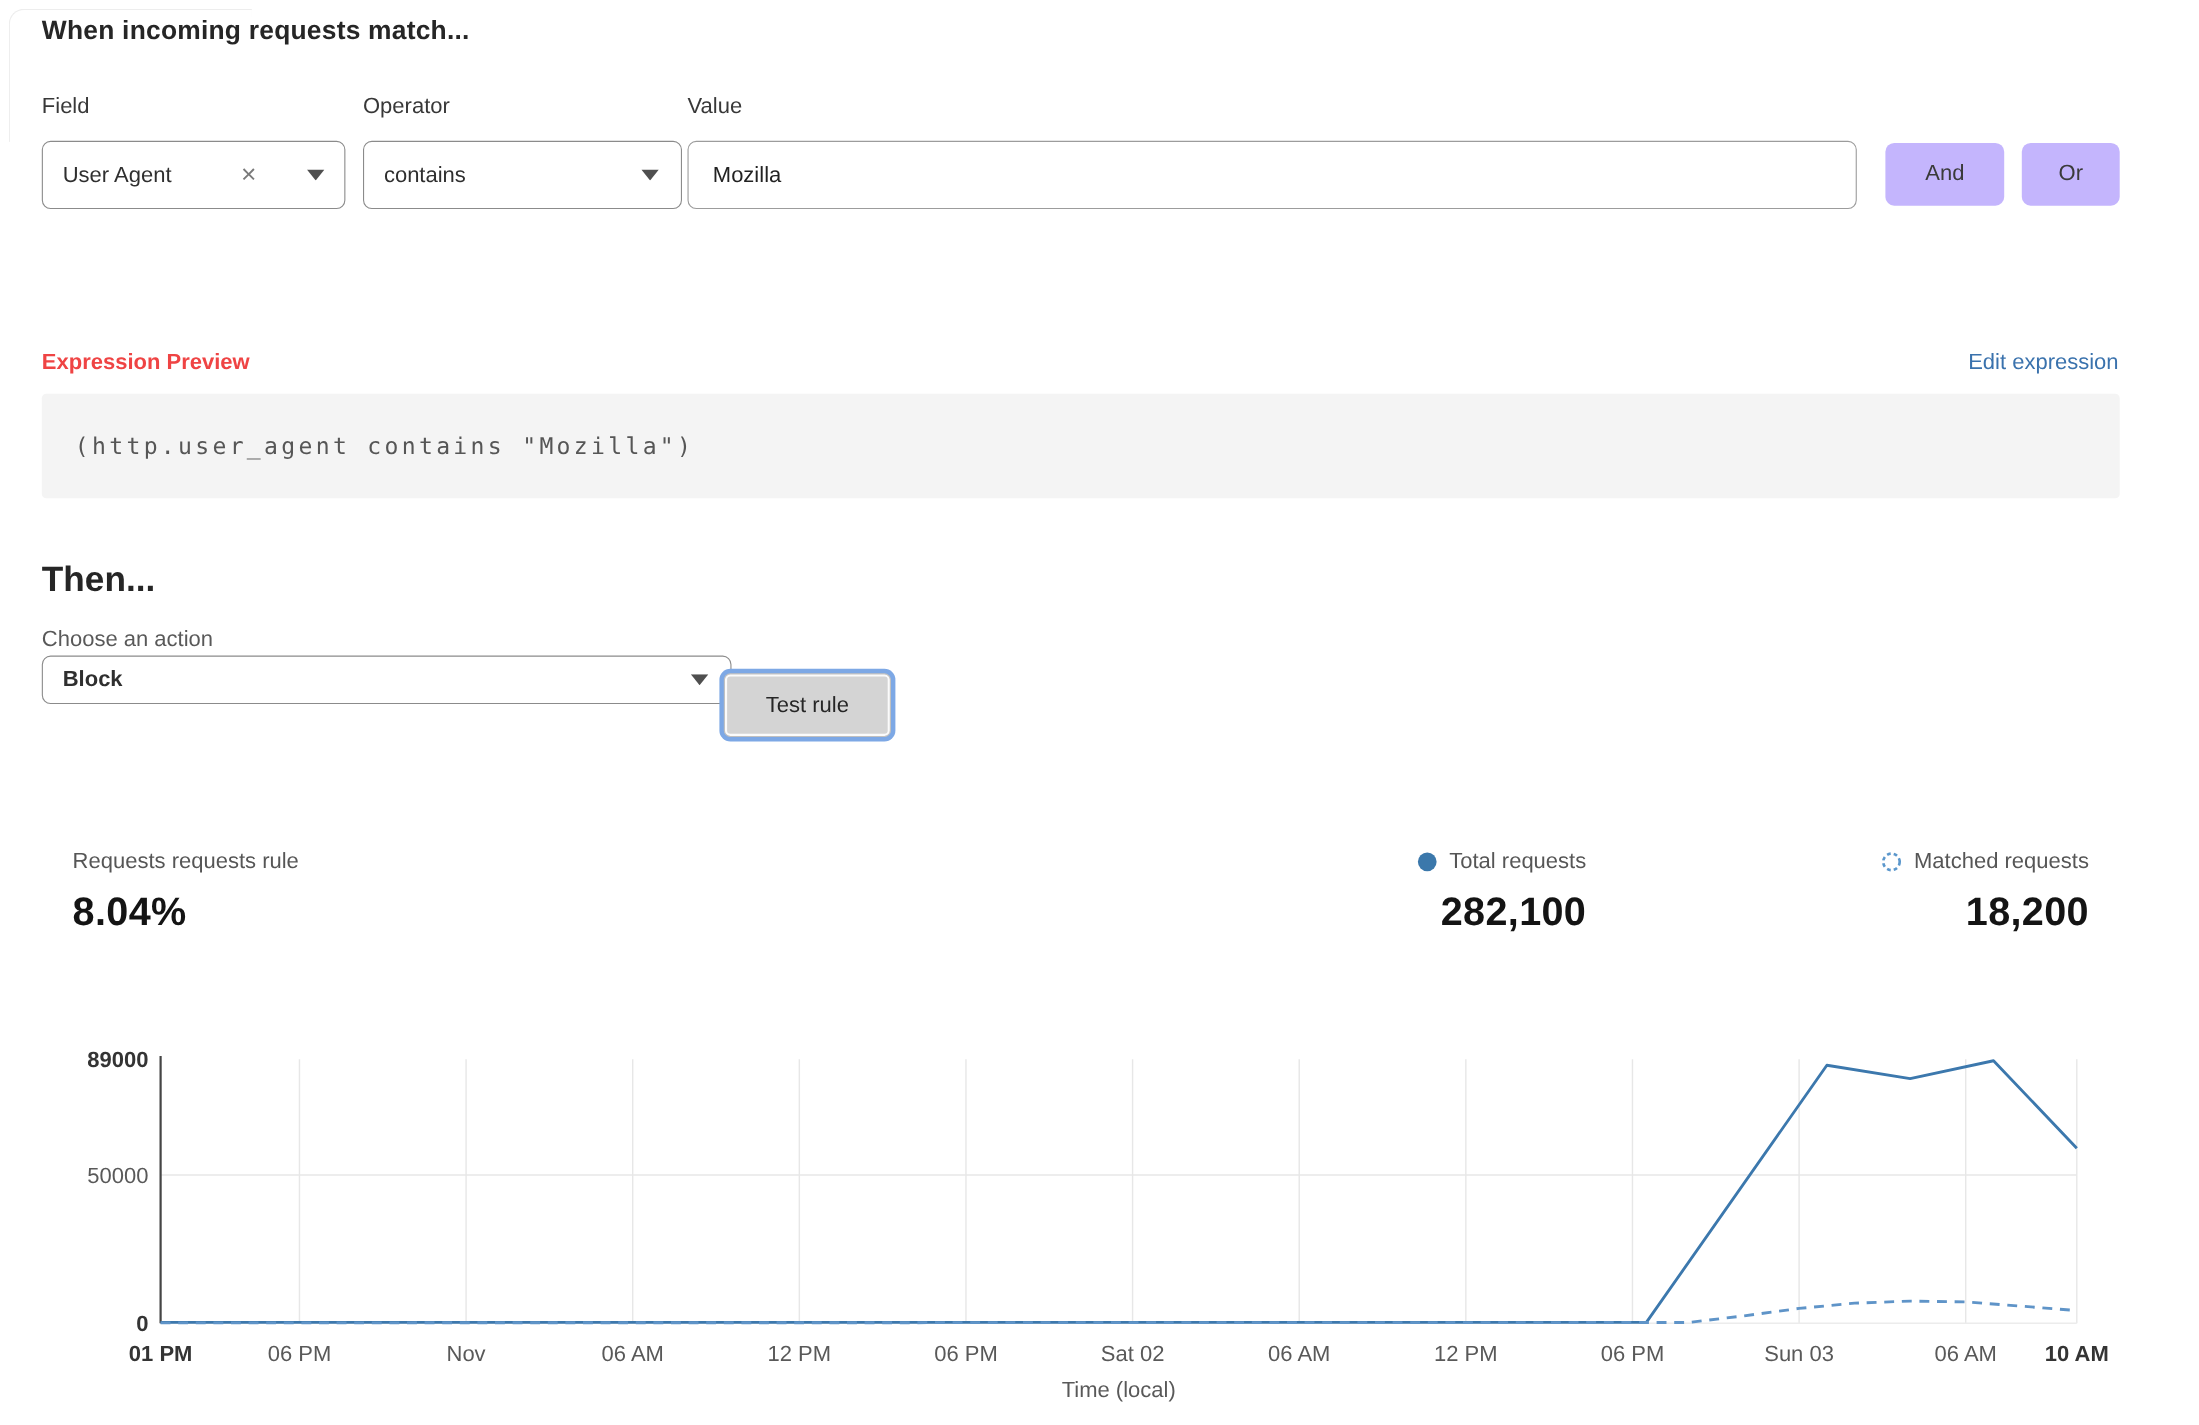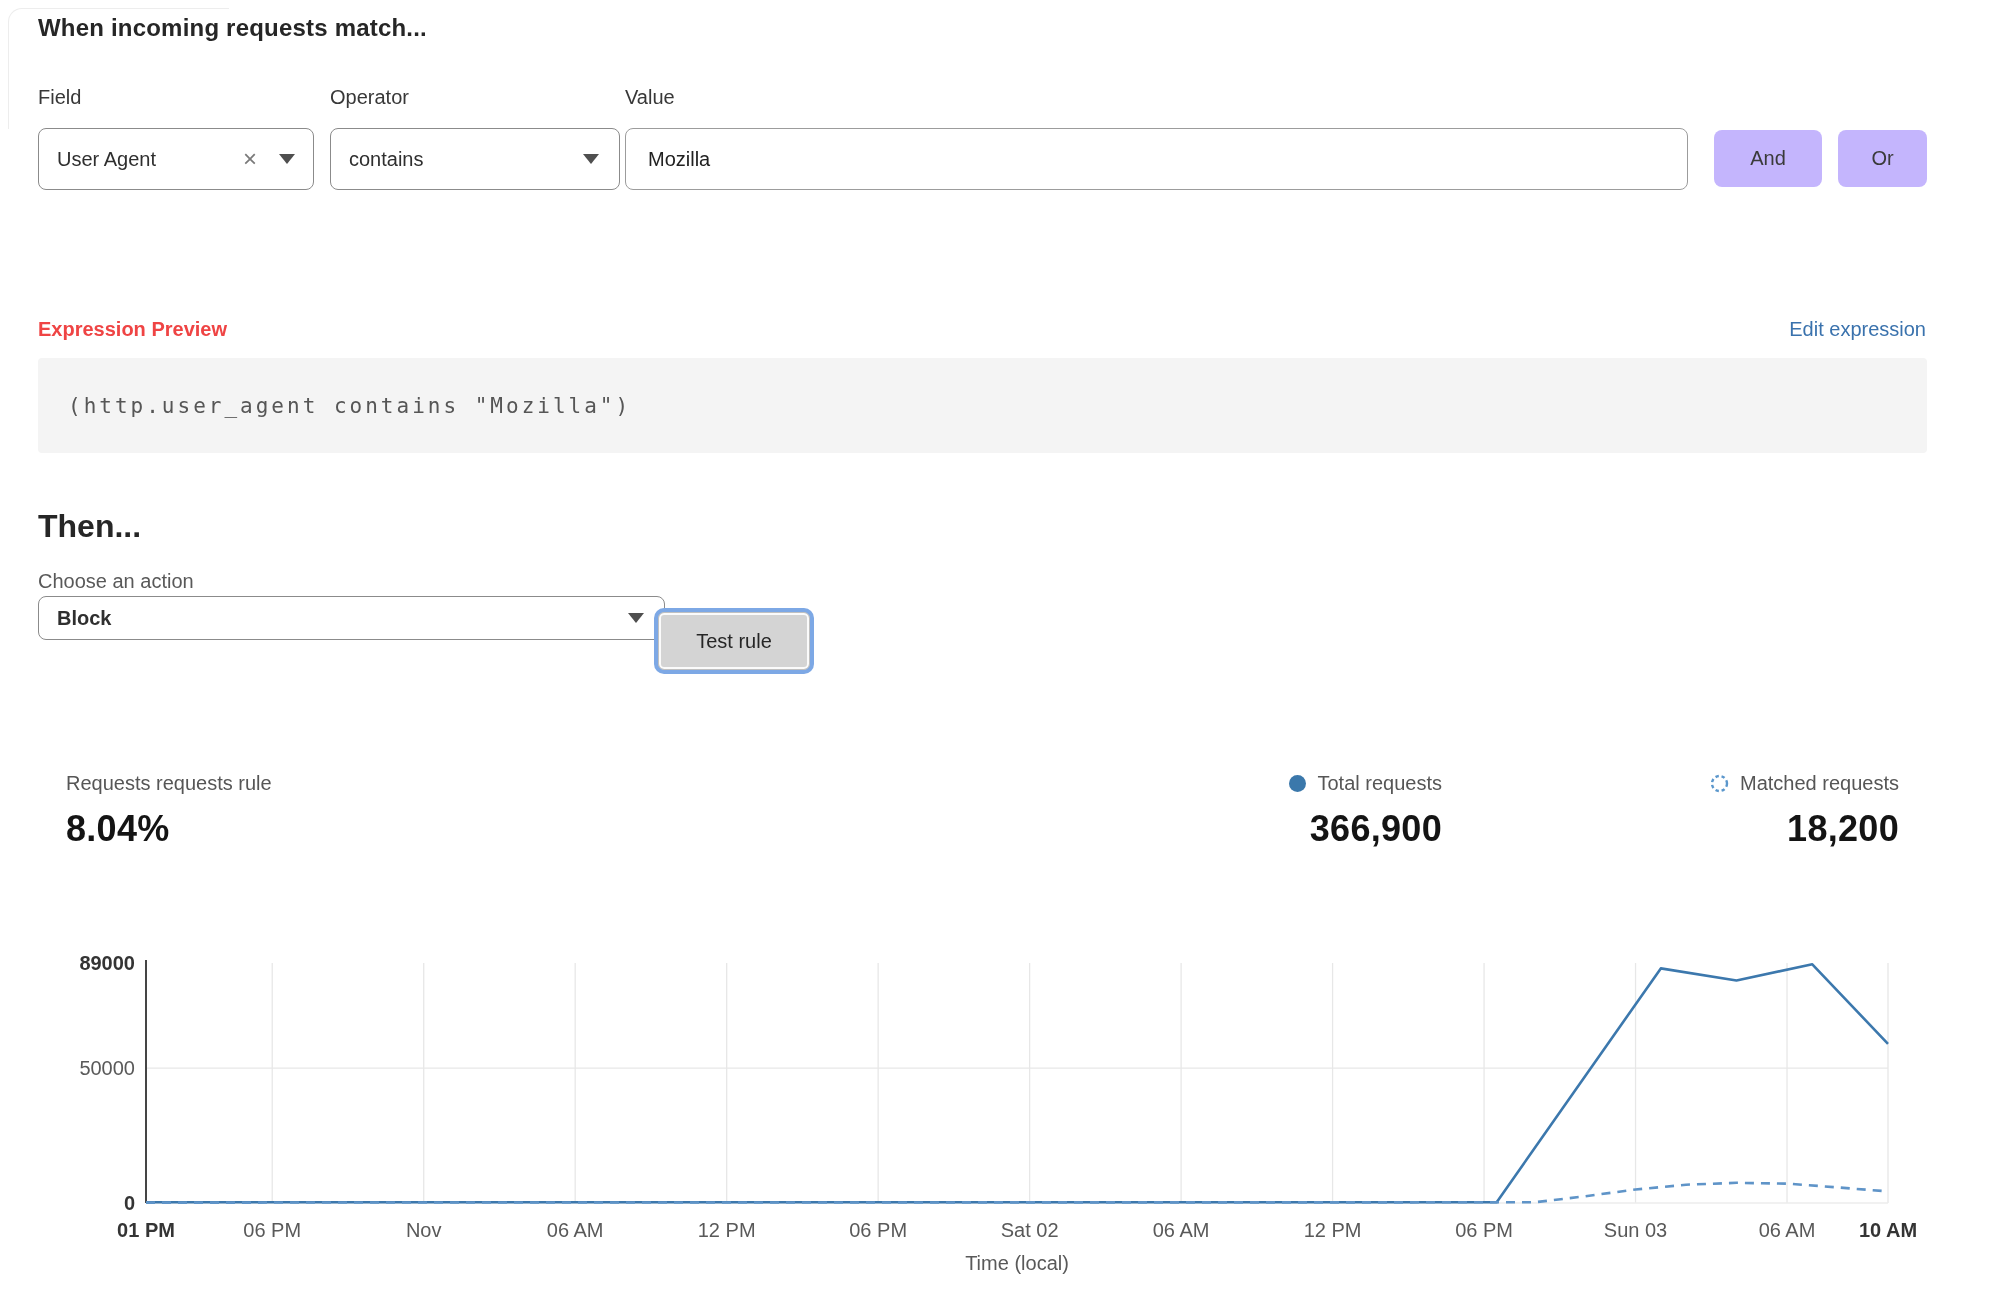--- a/index.html
+++ b/index.html
@@ -5,21 +5,21 @@
   html,body{margin:0;padding:0;}
   body{
     width:1999px;height:1295px;position:relative;background:#fff;overflow:hidden;
     font-family:"Liberation Sans",sans-serif;color:#2b2b2b;
   }
   .abs{position:absolute;}
   .corner-hint{left:8px;top:8px;width:220px;height:120px;border-left:1px solid #ededed;border-top:1px solid #ededed;border-top-left-radius:14px;pointer-events:none;}
   .h1{left:38px;top:14px;font-size:24px;font-weight:700;color:#262626;letter-spacing:.2px;}
   .field-label{top:86px;font-size:20px;color:#383838;}
   .control{top:128px;height:62px;box-sizing:border-box;border:1.5px solid #8b8b8b;border-radius:8px;background:#fff;display:flex;align-items:center;font-size:20px;color:#2f2f2f;}
-  .select{cursor:pointer;}
+  .select{cursor:pointer;gap:24px;}
   .sel-text{margin-left:18px;white-space:nowrap;}
   .clear-x{margin-left:auto;color:#7a7a7a;font-size:24px;line-height:1;padding:0 6px;cursor:pointer;}
   .caret{margin-left:16px;margin-right:18px;flex:0 0 auto;display:block;}
   .caret-solo{margin-left:auto;margin-right:20px;}
   .value-input{left:625px;width:1063px;border:1.5px solid #9c9c9c;padding-left:22px;font-size:20px;color:#222;border-radius:8px;height:62px;box-sizing:border-box;top:128px;font-family:"Liberation Sans",sans-serif;}
   .pill-btn{top:130px;height:57px;background:#c4b5fd;border:none;border-radius:8px;font-size:20px;color:#3a3a3a;font-family:"Liberation Sans",sans-serif;cursor:pointer;}
   .and-btn{left:1714px;width:108px;}
   .or-btn{left:1838px;width:89px;}
   .expr-label{left:38px;top:318px;font-size:20px;color:#ef4444;font-weight:bold;}
   .edit-link{top:318px;right:73px;font-size:20px;color:#3a72ad;text-decoration:none;cursor:pointer;}
@@ -96,21 +96,21 @@
     <span>Requests requests rule</span>
   </div>
   <div class="stat-value">8.04%</div>
 </div>
 
 <div class="abs stat stat-right" style="right:557px">
   <div class="stat-label-row">
     <span class="legend-dot" style="background: rgb(59, 120, 171);"></span>
     <span>Total requests</span>
   </div>
-  <div class="stat-value">366,900</div>
+  <div class="stat-value">282,100</div>
 </div>
 
 <div class="abs stat stat-right" style="right:100px">
   <div class="stat-label-row">
     <svg class="legend-circle" width="19" height="19" viewBox="0 0 19 19">
       <circle cx="9.5" cy="9.5" r="7.5" fill="none" stroke="#5b97cc" stroke-width="2.4" stroke-dasharray="3.4 2.8"></circle>
     </svg>
     <span>Matched requests</span>
   </div>
   <div class="stat-value">18,200</div>

